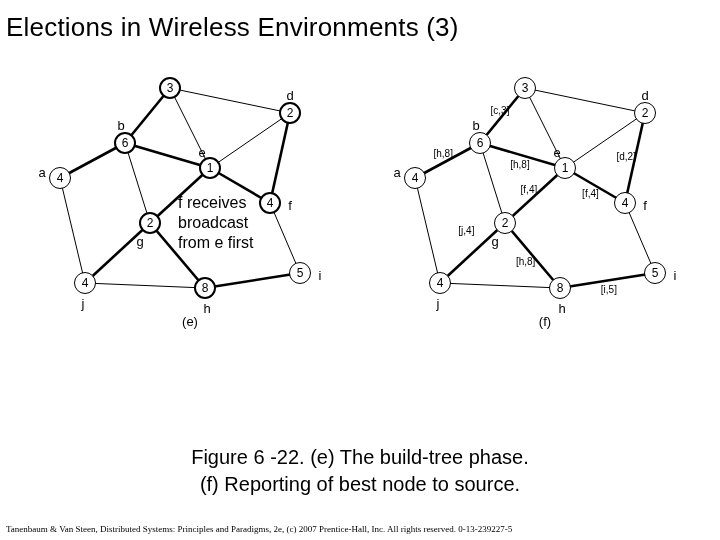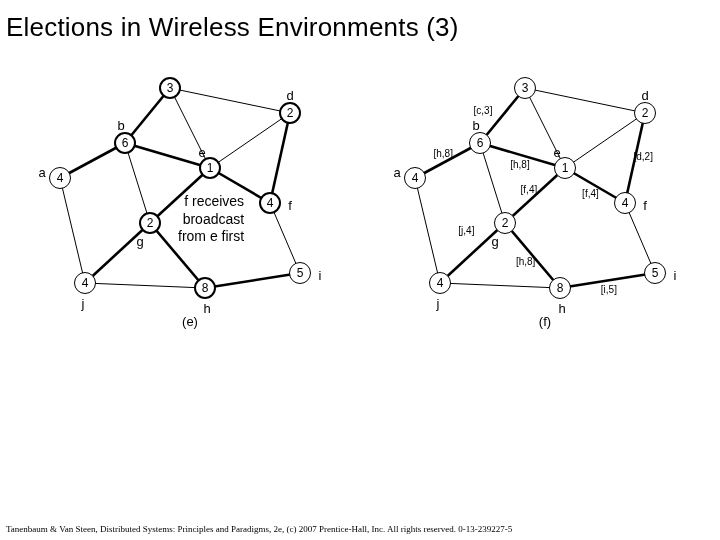--- a/index.html
+++ b/index.html
@@ -49,24 +49,23 @@
     white-space: nowrap;
   }
   .elabel {
     position: absolute;
     font-size: 10px;
     transform: translate(-50%, -50%);
     white-space: nowrap;
   }
   .annot {
     position: absolute;
-    font-size: 14px;
+    font-size: 16px;
     line-height: 1.25;
     white-space: nowrap;
-    text-align: right;
   }
   .sublabel {
     position: absolute;
     font-size: 13px;
     transform: translate(-50%, -50%);
   }
   .caption {
     position: absolute;
     left: 0; right: 0;
     bottom: 42px;
@@ -140,22 +139,22 @@
         <line x1="85" y1="70" x2="110" y2="150" stroke="#000" stroke-width="1"></line>
         <line x1="170" y1="95" x2="230" y2="130" stroke="#000" stroke-width="2.6"></line>
         <line x1="170" y1="95" x2="110" y2="150" stroke="#000" stroke-width="2.6"></line>
         <line x1="20" y1="105" x2="45" y2="210" stroke="#000" stroke-width="1"></line>
         <line x1="110" y1="150" x2="45" y2="210" stroke="#000" stroke-width="2.6"></line>
         <line x1="110" y1="150" x2="165" y2="215" stroke="#000" stroke-width="2.6"></line>
         <line x1="165" y1="215" x2="45" y2="210" stroke="#000" stroke-width="1"></line>
         <line x1="165" y1="215" x2="260" y2="200" stroke="#000" stroke-width="2.6"></line>
         <line x1="230" y1="130" x2="260" y2="200" stroke="#000" stroke-width="1"></line>
       </svg>
-      <div class="elabel" style="left: 88px; top: 36.8009px;">[c,3]</div>
-      <div class="elabel" style="left: 231.214px; top: 83.0476px; margin-left: 17px;">[d,2]</div>
+      <div class="elabel" style="left: 105px; top: 36.8009px;">[c,3]</div>
+      <div class="elabel" style="left: 231.214px; top: 83.0476px;">[d,2]</div>
       <div class="elabel" style="left: 48.2331px; top: 79.5758px;">[h,8]</div>
       <div class="elabel" style="left: 124.961px; top: 91.1343px;">[h,8]</div>
       <div class="elabel" style="left: 195.465px; top: 120.274px;">[f,4]</div>
       <div class="elabel" style="left: 133.918px; top: 115.866px;">[f,4]</div>
       <div class="elabel" style="left: 71.3955px; top: 157px;">[j,4]</div>
       <div class="elabel" style="left: 130.63px; top: 188.313px;">[h,8]</div>
       <div class="elabel" style="left: 213.904px; top: 216.39px;">[i,5]</div>
       <div class="node thin" style="left: 130px; top: 15px;">3</div>
       <div class="node thin" style="left: 250px; top: 40px;">2</div>
       <div class="nlabel" style="left: 250px; top: 22px;">d</div>
@@ -173,15 +172,17 @@
       <div class="nlabel" style="left: 43px; top: 230px;">j</div>
       <div class="node thin" style="left: 165px; top: 215px;">8</div>
       <div class="nlabel" style="left: 167px; top: 235px;">h</div>
       <div class="node thin" style="left: 260px; top: 200px;">5</div>
       <div class="nlabel" style="left: 280px; top: 202px;">i</div>
       <div class="sublabel" style="left: 150px; top: 248px;">(f)</div>
     </div>
 </div>
 
 <div class="caption">
+  <div>Figure 6 -22. (e) The build-tree phase.</div>
+  <div>(f) Reporting of best node to source.</div>
 </div>
 
 <div class="footer">Tanenbaum &amp; Van Steen, Distributed Systems: Principles and Paradigms, 2e, (c) 2007 Prentice-Hall, Inc. All rights reserved. 0-13-239227-5</div>
 
 </body></html>

